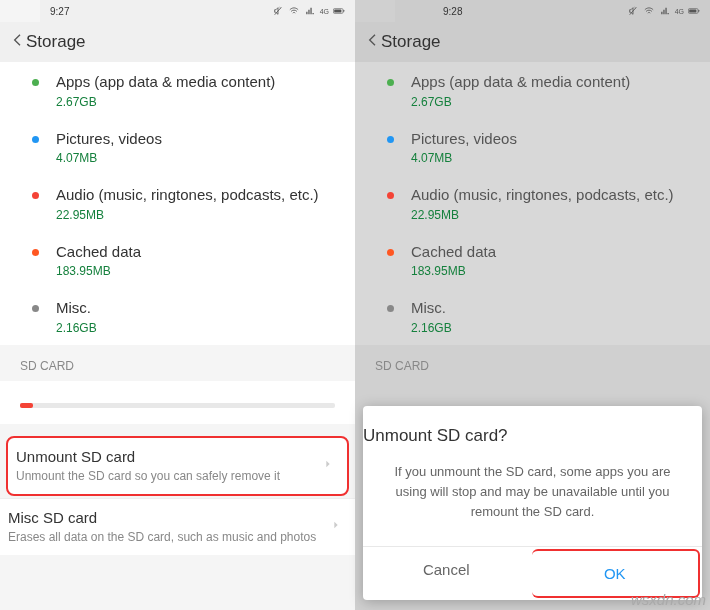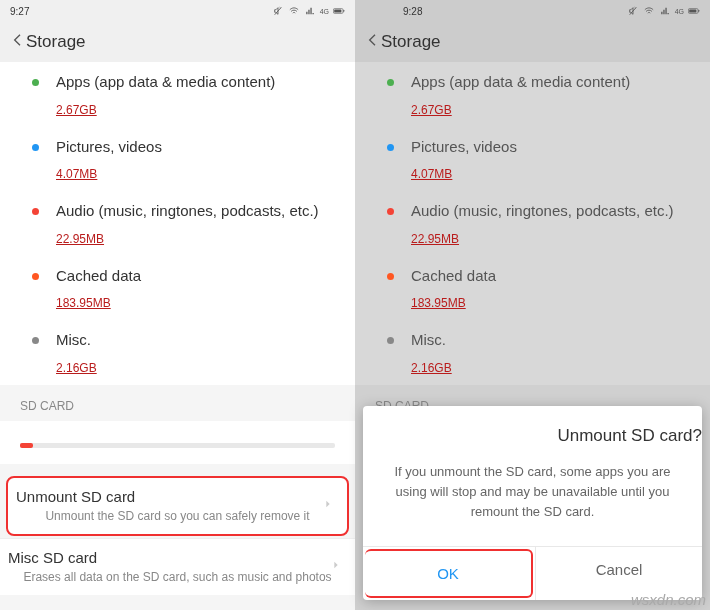--- a/index.html
+++ b/index.html
@@ -1,54 +1,54 @@
 <!DOCTYPE html>
 <html><head>
   <meta charset="utf-8">
   <style>
     * { margin: 0; padding: 0; box-sizing: border-box; }
     body { font-family: -apple-system, BlinkMacSystemFont, "Segoe UI", sans-serif; background: #fff; width: 710px; height: 610px; display: flex; }
     .screen { width: 355px; height: 610px; background: #f5f5f5; position: relative; }
     .screen.right { background: #d0d0d0; }
-    .status-bar { height: 22px; display: flex; justify-content: space-between; align-items: center; padding: 0 10px; font-size: 10px; color: #333; background: #f0f0f0; }
+    .status-bar { height: 22px; display: flex; justify-content: space-between; align-items: center; padding: 0 10px; font-size: 10px; color: #333; background: #f0f0f0; margin-left: 40px; }
     .screen.right .status-bar { background: #ccc; padding-left: 48px; }
     .status-icons { display: flex; gap: 4px; align-items: center; }
     .header { height: 40px; display: flex; align-items: center; padding: 0 10px; background: #f0f0f0; }
     .screen.right .header { background: #ccc; }
     .back-arrow svg { width: 16px; height: 16px; stroke: #555; fill: none; stroke-width: 2; }
     .header-title { font-size: 17px; color: #333; font-weight: 400; }
     .content { background: #fff; }
     .screen.right .content { background: #d8d8d8; }
     .item { display: flex; padding: 10px 4px 10px 24px; position: relative; }
     .dot { width: 7px; height: 7px; border-radius: 50%; position: absolute; left: 32px; top: 17px; }
     .dot.green { background: #4CAF50; }
     .dot.blue { background: #2196F3; }
     .dot.red { background: #F44336; }
     .dot.orange { background: #FF5722; }
     .dot.gray { background: #888; }
     .item-text { margin-left: 32px; }
     .item-title { font-size: 15px; color: #333; line-height: 1.3; }
     .screen.right .item-title { color: #555; }
-    .item-sub { font-size: 12px; color: #b91c1c; margin-top: 11px; text-decoration: underline; }
+    .item-sub { font-size: 12px; color: #15803d; margin-top: 3px; }
     .section-label { padding: 14px 20px 8px; font-size: 12px; color: #888; background: #f5f5f5; }
     .screen.right .section-label { background: #d0d0d0; }
     .sd-info { padding: 12px 20px 16px; background: #fff; }
     .sd-avail { font-size: 15px; color: #333; }
     .bar-wrap { height: 5px; background: #e8e8e8; margin-top: 10px; border-radius: 2px; position: relative; }
     .bar-fill { height: 100%; width: 4%; background: #F44336; border-radius: 2px; }
     .sd-item { padding: 10px 8px; background: #fff; position: relative; }
     .sd-item.highlight { border: 2.5px solid #F03030; border-radius: 8px; margin: 2px 6px; }
     .sd-title { font-size: 15px; color: #333; }
-    .sd-desc { font-size: 12px; color: #888; margin-top: 3px; line-height: 1.35; text-align: center; }
+    .sd-desc { font-size: 12px; color: #888; margin-top: 3px; line-height: 1.35; }
     .chevron { position: absolute; right: 14px; top: 50%; transform: translateY(-50%); }
     .chevron svg { width: 10px; height: 14px; fill: #ccc; }
     .divider { height: 10px; background: #f5f5f5; }
     .thin-divider { height: 1px; background: #eee; }
     .dialog { position: absolute; bottom: 10px; left: 8px; right: 8px; background: #fff; border-radius: 4px; box-shadow: 0 2px 14px rgba(0,0,0,.25); padding-top: 20px; }
-    .dialog-title { font-size: 17px; color: #333; text-align: right; margin-bottom: 16px; }
+    .dialog-title { font-size: 17px; color: #333; text-align: left; margin-bottom: 16px; }
     .dialog-msg { font-size: 13px; color: #666; text-align: center; padding: 0 24px 24px; line-height: 1.55; }
     .dialog-btns { display: flex; border-top: 1px solid #e8e8e8; }
     .dialog-btn { flex: 1; padding: 14px 0; text-align: center; font-size: 15px; color: #666; }
     .dialog-btn.ok { color: #2196F3; border: 2.5px solid #F03030; border-radius: 6px; margin: 2px; }
     .dialog-btn + .dialog-btn { border-left: 1px solid #e8e8e8; }
     .dialog-btn.ok { border-left: none; }
     .watermark { position: absolute; right: 4px; bottom: 2px; font-size: 15px; color: #aaa; font-style: italic; }
     .icon-sm { width: 12px; height: 10px; }
   </style>
 </head>
@@ -209,18 +209,18 @@
           <div class="item-sub">2.16GB</div>
         </div>
       </div>
   </div>
   <div class="section-label">SD CARD</div>
 
   <div class="dialog">
     <div class="dialog-title">Unmount SD card?</div>
     <div class="dialog-msg">If you unmount the SD card, some apps you are using will stop and may be unavailable until you remount the SD card.</div>
     <div class="dialog-btns">
+      <div class="dialog-btn">Cancel</div>
       <div class="dialog-btn ok">OK</div>
-      <div class="dialog-btn">Cancel</div>
     </div>
   </div>
   <div class="watermark">wsxdn.com</div>
 </div>
 
 </body></html>

